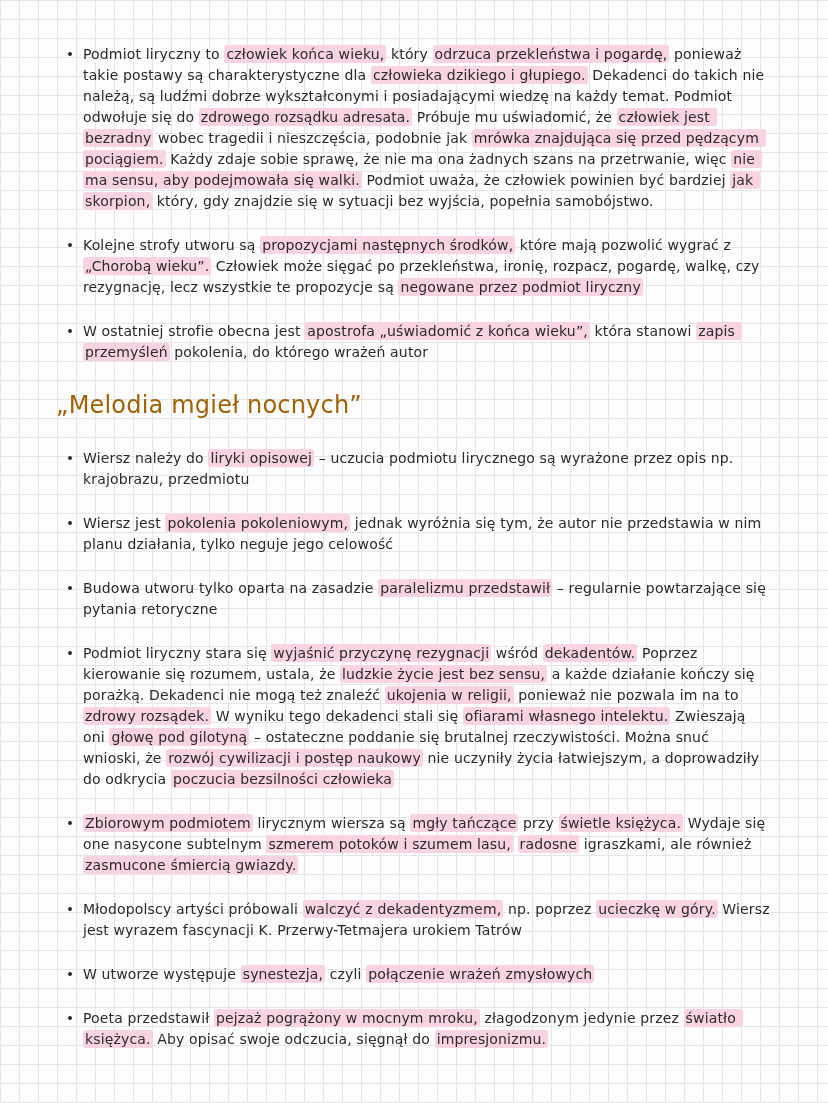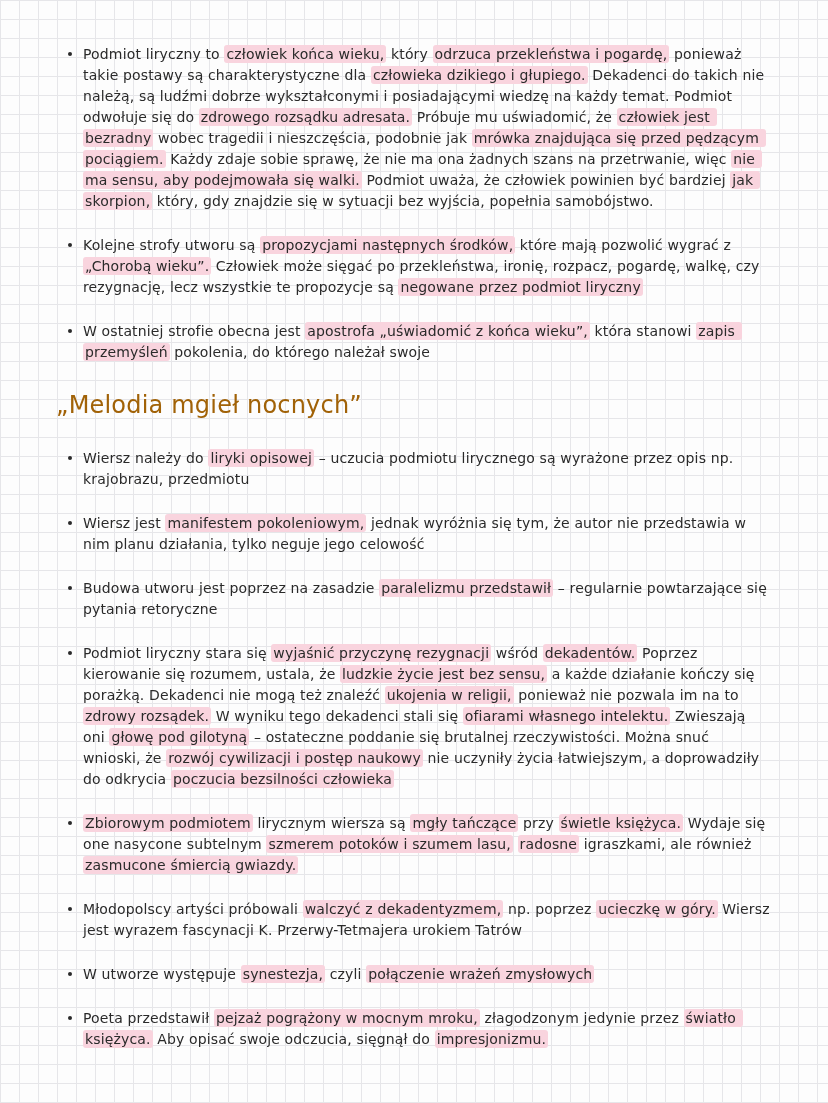--- a/index.html
+++ b/index.html
@@ -77,34 +77,34 @@
       <div class="bullet-row">
         <span class="dot"></span>
         <p class="text"><span class="run">Podmiot liryczny to </span><span class="run hl">człowiek końca wieku,</span><span class="run"> który </span><span class="run hl">odrzuca przekleństwa i pogardę,</span><span class="run"> ponieważ takie postawy są charakterystyczne dla </span><span class="run hl">człowieka dzikiego i głupiego.</span><span class="run"> Dekadenci do takich nie należą, są ludźmi dobrze wykształconymi i posiadającymi wiedzę na każdy temat. Podmiot odwołuje się do </span><span class="run hl">zdrowego rozsądku adresata.</span><span class="run"> Próbuje mu uświadomić, że </span><span class="run hl">człowiek jest bezradny</span><span class="run"> wobec tragedii i nieszczęścia, podobnie jak </span><span class="run hl">mrówka znajdująca się przed pędzącym pociągiem.</span><span class="run"> Każdy zdaje sobie sprawę, że nie ma ona żadnych szans na przetrwanie, więc </span><span class="run hl">nie ma sensu, aby podejmowała się walki.</span><span class="run"> Podmiot uważa, że człowiek powinien być bardziej </span><span class="run hl">jak skorpion,</span><span class="run"> który, gdy znajdzie się w sytuacji bez wyjścia, popełnia samobójstwo.</span></p>
       </div>
       <div class="bullet-row">
         <span class="dot"></span>
         <p class="text"><span class="run">Kolejne strofy utworu są </span><span class="run hl">propozycjami następnych środków,</span><span class="run"> które mają pozwolić wygrać z </span><span class="run hl">„Chorobą wieku”.</span><span class="run"> Człowiek może sięgać po przekleństwa, ironię, rozpacz, pogardę, walkę, czy rezygnację, lecz wszystkie te propozycje są </span><span class="run hl">negowane przez podmiot liryczny</span></p>
       </div>
       <div class="bullet-row">
         <span class="dot"></span>
-        <p class="text"><span class="run">W ostatniej strofie obecna jest </span><span class="run hl">apostrofa „uświadomić z końca wieku”,</span><span class="run"> która stanowi </span><span class="run hl">zapis przemyśleń</span><span class="run"> pokolenia, do którego należał swoje</span></p>
+        <p class="text"><span class="run">W ostatniej strofie obecna jest </span><span class="run hl">apostrofa „uświadomić z końca wieku”,</span><span class="run"> która stanowi </span><span class="run hl">zapis przemyśleń</span><span class="run"> pokolenia, do którego wrażeń autor</span></p>
       </div>
       <h2 class="heading">„Melodia mgieł nocnych”</h2>
       <div class="bullet-row">
         <span class="dot"></span>
         <p class="text"><span class="run">Wiersz należy do </span><span class="run hl">liryki opisowej</span><span class="run"> – uczucia podmiotu lirycznego są wyrażone przez opis np. krajobrazu, przedmiotu</span></p>
       </div>
       <div class="bullet-row">
         <span class="dot"></span>
-        <p class="text"><span class="run">Wiersz jest </span><span class="run hl">manifestem pokoleniowym,</span><span class="run"> jednak wyróżnia się tym, że autor nie przedstawia w nim planu działania, tylko neguje jego celowość</span></p>
+        <p class="text"><span class="run">Wiersz jest </span><span class="run hl">pokolenia pokoleniowym,</span><span class="run"> jednak wyróżnia się tym, że autor nie przedstawia w nim planu działania, tylko neguje jego celowość</span></p>
       </div>
       <div class="bullet-row">
         <span class="dot"></span>
-        <p class="text"><span class="run">Budowa utworu jest poprzez na zasadzie </span><span class="run hl">paralelizmu przedstawił</span><span class="run"> – regularnie powtarzające się pytania retoryczne</span></p>
+        <p class="text"><span class="run">Budowa utworu tylko oparta na zasadzie </span><span class="run hl">paralelizmu przedstawił</span><span class="run"> – regularnie powtarzające się pytania retoryczne</span></p>
       </div>
       <div class="bullet-row">
         <span class="dot"></span>
         <p class="text"><span class="run">Podmiot liryczny stara się </span><span class="run hl">wyjaśnić przyczynę rezygnacji</span><span class="run"> wśród </span><span class="run hl">dekadentów.</span><span class="run"> Poprzez kierowanie się rozumem, ustala, że </span><span class="run hl">ludzkie życie jest bez sensu,</span><span class="run"> a każde działanie kończy się porażką. Dekadenci nie mogą też znaleźć </span><span class="run hl">ukojenia w religii,</span><span class="run"> ponieważ nie pozwala im na to </span><span class="run hl">zdrowy rozsądek.</span><span class="run"> W wyniku tego dekadenci stali się </span><span class="run hl">ofiarami własnego intelektu.</span><span class="run"> Zwieszają oni </span><span class="run hl">głowę pod gilotyną</span><span class="run"> – ostateczne poddanie się brutalnej rzeczywistości. Można snuć wnioski, że </span><span class="run hl">rozwój cywilizacji i postęp naukowy</span><span class="run"> nie uczyniły życia łatwiejszym, a doprowadziły do odkrycia </span><span class="run hl">poczucia bezsilności człowieka</span></p>
       </div>
       <div class="bullet-row">
         <span class="dot"></span>
         <p class="text"><span class="run hl">Zbiorowym podmiotem</span><span class="run"> lirycznym wiersza są </span><span class="run hl">mgły tańczące</span><span class="run"> przy </span><span class="run hl">świetle księżyca.</span><span class="run"> Wydaje się one nasycone subtelnym </span><span class="run hl">szmerem potoków i szumem lasu,</span><span class="run"> </span><span class="run hl">radosne</span><span class="run"> igraszkami, ale również </span><span class="run hl">zasmucone śmiercią gwiazdy.</span></p>
       </div>
       <div class="bullet-row">

